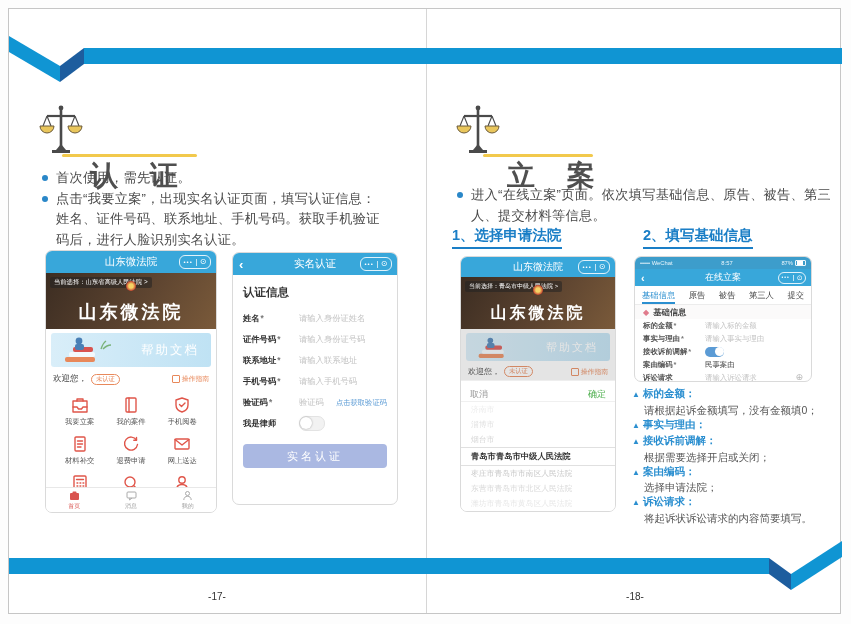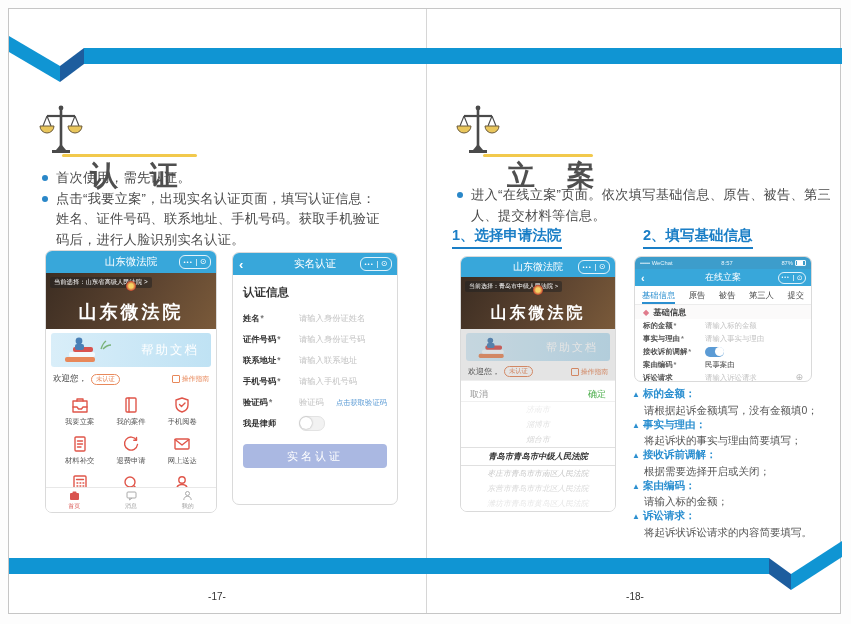--- a/index.html
+++ b/index.html
@@ -76,22 +76,22 @@
   .toggle-off::after{content:"";position:absolute;left:0;top:0;width:12px;height:12px;background:#fff;
        border-radius:50%;box-shadow:0 0 2px rgba(0,0,0,.35);}
   .submit{margin-top:10px;height:24px;border-radius:4px;background:#aab8e2;color:#fff;font-size:11px;
        letter-spacing:3px;display:flex;align-items:center;justify-content:center;}
 
   
   .picker{border-top:1px solid #eee;background:#fff;}
   .pick-bar{height:20px;display:flex;justify-content:space-between;align-items:flex-end;padding:0 9px;
        font-size:9px;border-bottom:1px solid #f0f0f0;}
   .pick-cancel{color:#999;} .pick-ok{color:#4cae4c;}
-  .prow{height:15px;display:flex;justify-content:center;align-items:center;padding:0 10px;
-       font-size:7.8px;color:#c9c9c9;font-style:italic;}
+  .prow{height:15px;display:flex;justify-content:flex-start;align-items:center;padding:0 10px;
+       font-size:7.8px;color:#c9c9c9;}
   .prow.fade1{opacity:.35;}
   .prow.sel{height:17px;color:#333;font-size:8.3px;font-weight:bold;
        border-top:1px solid #e0e0e0;border-bottom:1px solid #e0e0e0;}
 
   
   .status{height:12px;background:#3d9dcb;color:#eaf6fc;display:flex;align-items:center;padding:0 5px;font-size:5.8px;}
   .st-mid{flex:1;text-align:center;}
   .battery{width:9px;height:4.5px;border:1px solid #eaf6fc;border-radius:1px;position:relative;margin-left:2px;}
   .battery::after{content:"";position:absolute;left:0.5px;top:0.5px;bottom:0.5px;right:2.5px;background:#fff;}
   .ctabs{height:18px;display:flex;align-items:stretch;padding:0 7px;justify-content:space-between;
@@ -480,31 +480,30 @@
 <div class="annos">
   <div class="anno-term">
     <span class="anno-marker">▲</span>
     <span>标的金额：</span>
   </div>
   <div class="anno-desc">请根据起诉金额填写，没有金额填0；</div>
   <div class="anno-term">
     <span class="anno-marker">▲</span>
     <span>事实与理由：</span>
   </div>
-  <div class="anno-desc">将起诉状的事实与理由简要填写；</div>
   <div class="anno-term">
     <span class="anno-marker">▲</span>
     <span>接收诉前调解：</span>
   </div>
   <div class="anno-desc">根据需要选择开启或关闭；</div>
   <div class="anno-term">
     <span class="anno-marker">▲</span>
     <span>案由编码：</span>
   </div>
-  <div class="anno-desc">请输入标的金额；</div>
+  <div class="anno-desc">选择申请法院；</div>
   <div class="anno-term">
     <span class="anno-marker">▲</span>
     <span>诉讼请求：</span>
   </div>
   <div class="anno-desc">将起诉状诉讼请求的内容简要填写。</div>
 </div>
 
 <div class="pageno r">-18-</div>
 
 </body></html>

